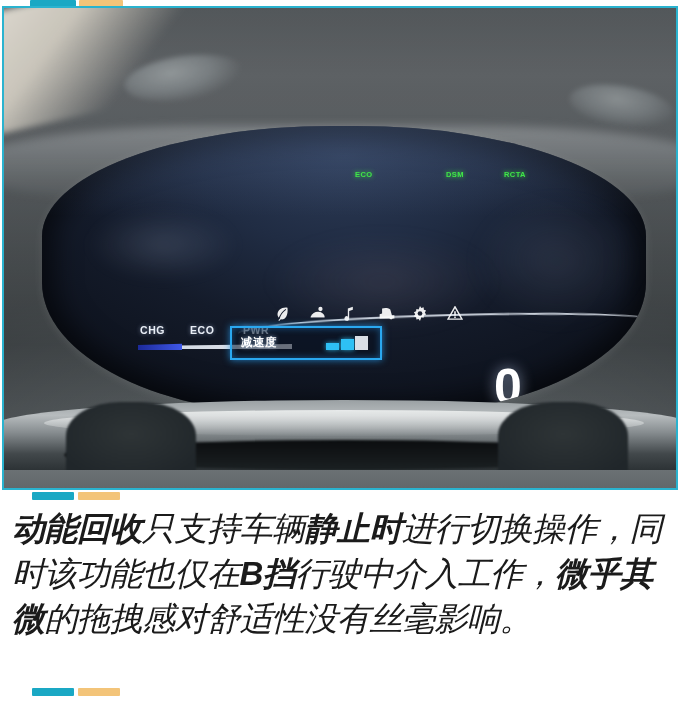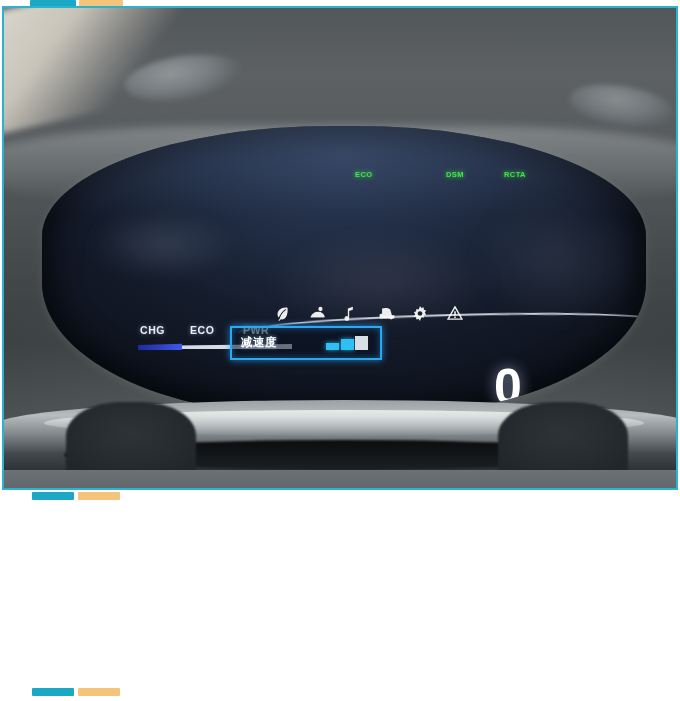--- a/index.html
+++ b/index.html
@@ -244,19 +244,20 @@
     <div class="spoke-l"></div>
     <div class="spoke-r"></div>
     <div class="floor"></div>
   </div>
 
   <div class="accent-row accent-mid">
     <div class="bar bar-cyan"></div>
     <div class="bar bar-orange"></div>
   </div>
 
+  <div class="caption"><b>动能回收</b><span>只支持车辆</span><b>静止时</b><span>进行切换操作，同时该功能也仅在</span><b>B挡</b><span>行驶中介入工作，</span><b>微乎其微</b><span>的拖拽感对舒适性没有丝毫影响。</span></div>
 
   <div class="accent-row accent-bottom">
     <div class="bar bar-cyan"></div>
     <div class="bar bar-orange"></div>
   </div>
 
 </div>
 
 </body></html>

